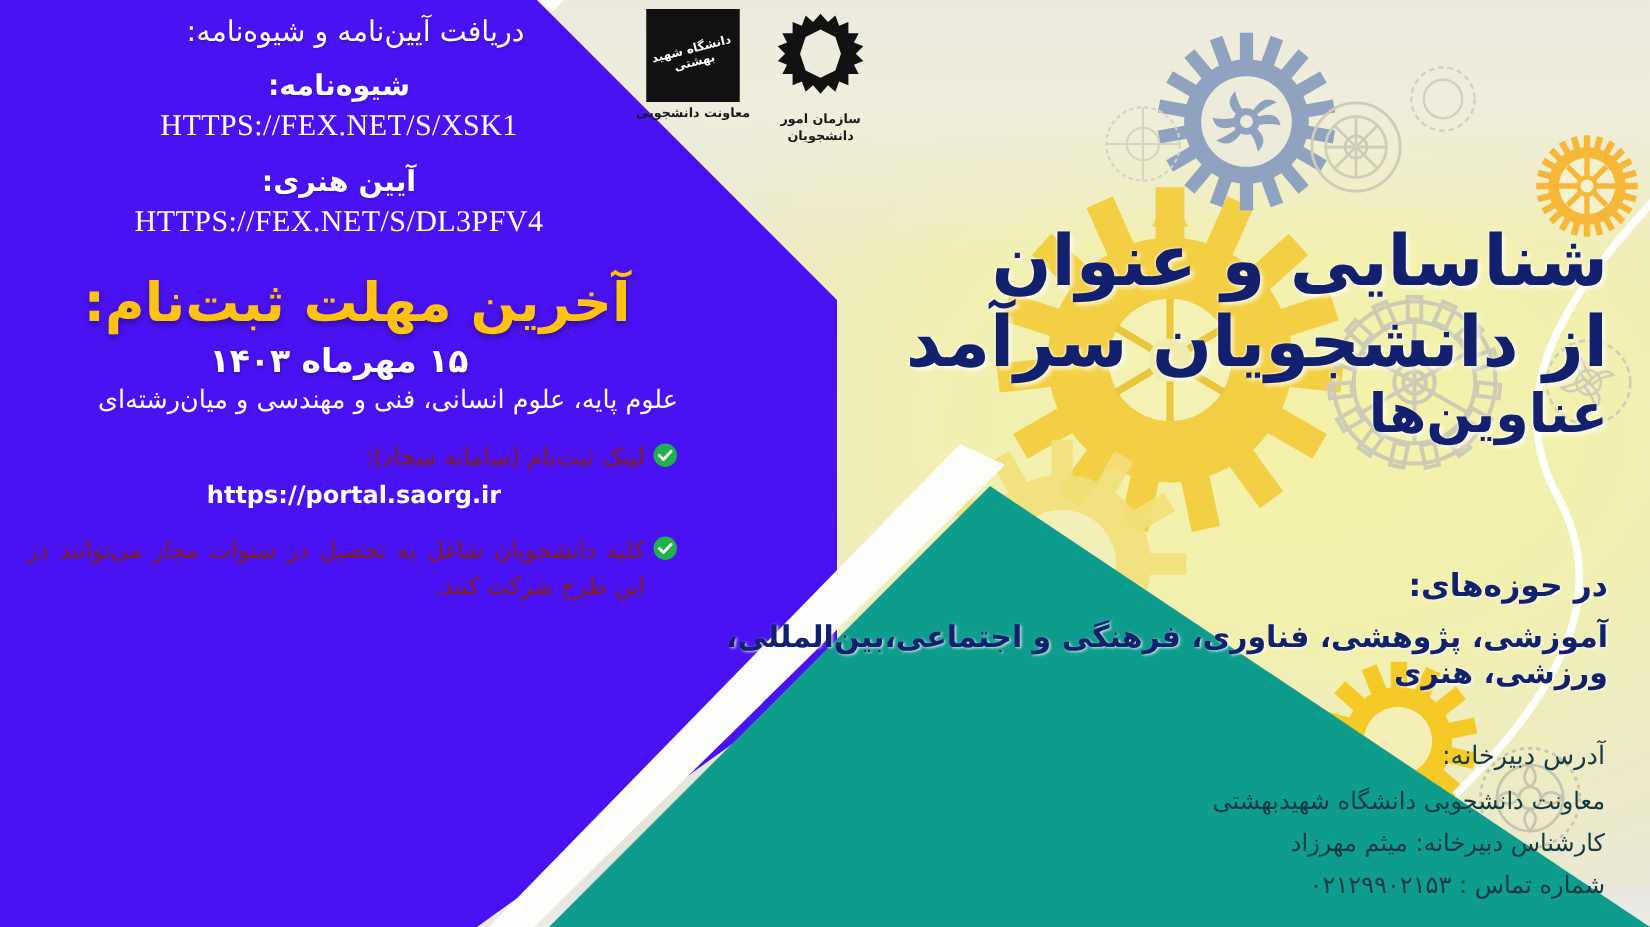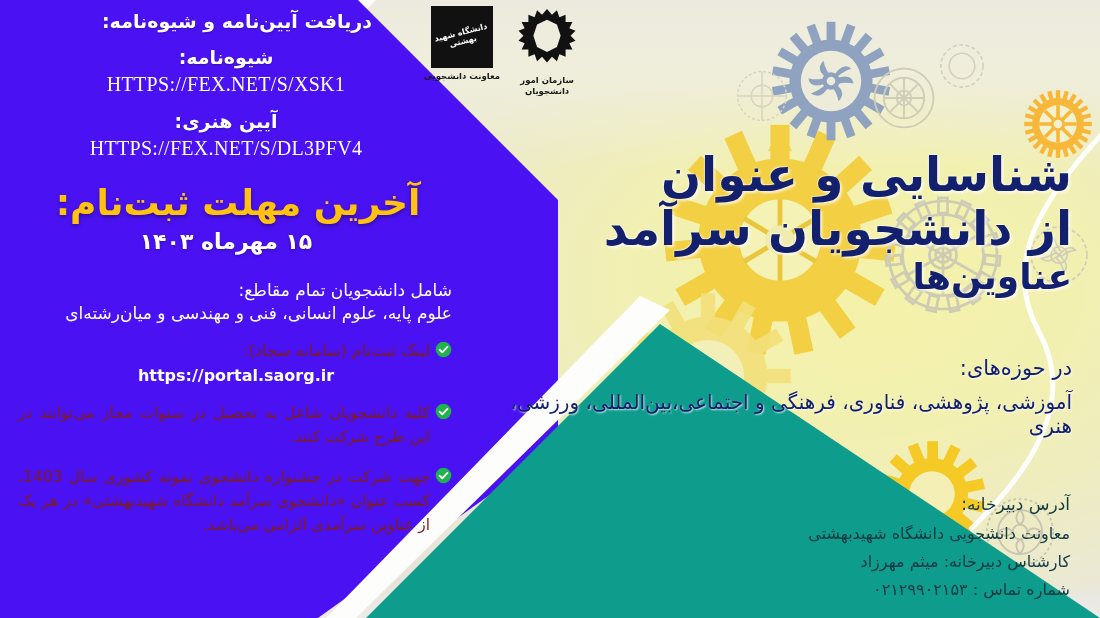--- a/index.html
+++ b/index.html
@@ -69,21 +69,21 @@
   .pp-text{
     position:absolute;
     left:0; top:0;
     width:452px;
     padding:0;
     color:#ffffff;
     text-align:center;
     z-index:6;
   }
   .head-line{
-    font-weight:bold;
+    font-weight:normal;
     font-size:19px;
     margin-top:10px;
     letter-spacing:0;
     text-shadow:0 1px 2px rgba(0,0,0,.25);
     margin-left:22px;
   }
   .sub-head{
     font-weight:bold;
     font-size:19px;
     margin-top:14px;
@@ -205,26 +205,26 @@
     font-weight:bold;
     text-shadow:2px 2px 3px rgba(255,255,255,.75), -1px -1px 1px rgba(255,255,255,.5);
     line-height:1.06;
   }
   .mt1{font-size:47px; letter-spacing:-1px;}
   .mt2{font-size:47px; letter-spacing:-1px; margin-top:4px;}
   .mt3{font-size:36px; letter-spacing:-1px; margin-top:4px; padding-left:120px;}
 
   .fields{
     position:absolute;
-    right:28px; top:356px;
+    right:28px; top:378px;
     width:600px;
     text-align:right;
     z-index:6;
     color:#13206e;
-    font-weight:normal;
+    font-weight:bold;
     text-shadow:1px 1px 2px rgba(255,255,255,.8);
   }
   .fields .fl1{font-size:21px;}
   .fields .fl2{font-size:20px; margin-top:10px; letter-spacing:-.3px;}
 
   
   .secretariat{
     position:absolute;
     right:30px; bottom:14px;
     width:440px;
@@ -618,21 +618,20 @@
 
     <div class="sub-head">شیوه‌نامه:</div>
     <div class="url-line">HTTPS://FEX.NET/S/XSK1</div>
 
     <div class="sub-head">آیین هنری:</div>
     <div class="url-line">HTTPS://FEX.NET/S/DL3PFV4</div>
 
     <div class="deadline-title">آخرین مهلت ثبت‌نام:</div>
     <div class="deadline-date">۱۵ مهرماه ۱۴۰۳</div>
 
-    <div class="includes-head">شامل دانشجویان تمام مقاطع:</div>
     <div class="includes-sub">علوم پایه، علوم انسانی، فنی و مهندسی و میان‌رشته‌ای</div>
 
     <div class="bullet">
       <span class="check">
         <svg viewBox="0 0 24 24" width="17" height="17">
           <circle cx="12" cy="12" r="11" fill="#20b24c"></circle>
           <path d="M6.5 12.3 L10.3 16 L17.6 8.3" stroke="#fff" stroke-width="2.6" fill="none" stroke-linecap="round" stroke-linejoin="round"></path>
         </svg>
       </span>
       <span class="btext b1">لینک ثبت‌نام (سامانه سجاد):</span>
@@ -642,29 +641,20 @@
     <div class="bullet">
       <span class="check">
         <svg viewBox="0 0 24 24" width="17" height="17">
           <circle cx="12" cy="12" r="11" fill="#20b24c"></circle>
           <path d="M6.5 12.3 L10.3 16 L17.6 8.3" stroke="#fff" stroke-width="2.6" fill="none" stroke-linecap="round" stroke-linejoin="round"></path>
         </svg>
       </span>
       <span class="btext">کلیه دانشجویان شاغل به تحصیل در سنوات مجاز می‌توانند در این طرح شرکت کنند.</span>
     </div>
 
-    <div class="bullet">
-      <span class="check">
-        <svg viewBox="0 0 24 24" width="17" height="17">
-          <circle cx="12" cy="12" r="11" fill="#20b24c"></circle>
-          <path d="M6.5 12.3 L10.3 16 L17.6 8.3" stroke="#fff" stroke-width="2.6" fill="none" stroke-linecap="round" stroke-linejoin="round"></path>
-        </svg>
-      </span>
-      <span class="btext">جهت شرکت در جشنواره دانشجوی نمونه کشوری سال 1403، کسب عنوان «دانشجوی سرآمد دانشگاه شهیدبهشتی» در هر یک از عناوین سرآمدی الزامی می‌باشد.</span>
-    </div>
 
   </div>
 
   <div class="secretariat">
     <div class="s-head">آدرس دبیرخانه:</div>
     <div class="s-line">معاونت دانشجویی دانشگاه شهیدبهشتی</div>
     <div class="s-line">کارشناس دبیرخانه: میثم مهرزاد</div>
     <div class="s-tel">شماره تماس : ۰۲۱۲۹۹۰۲۱۵۳</div>
   </div>
 

